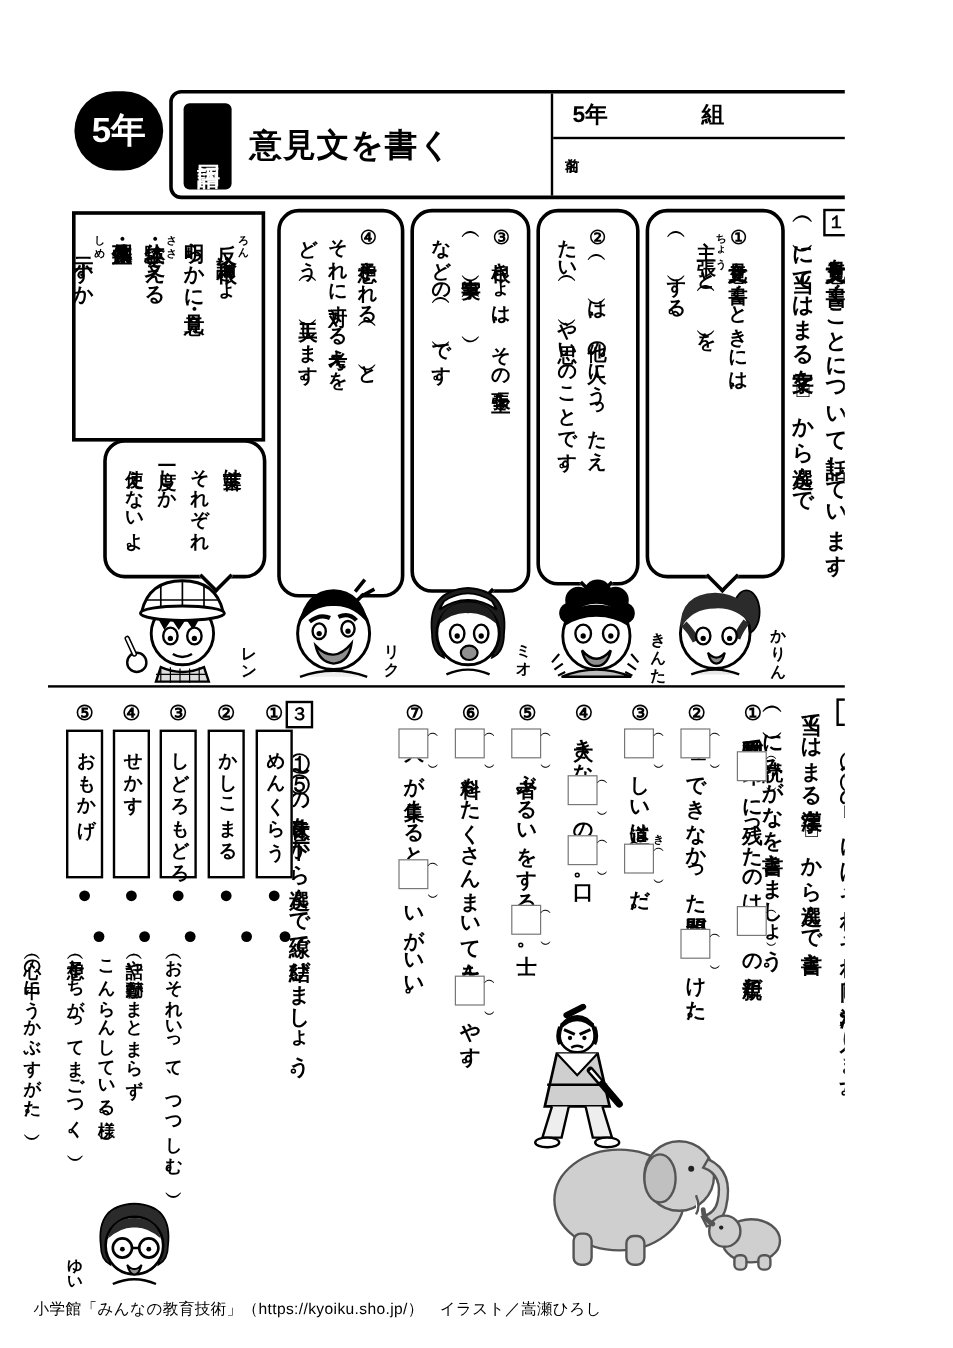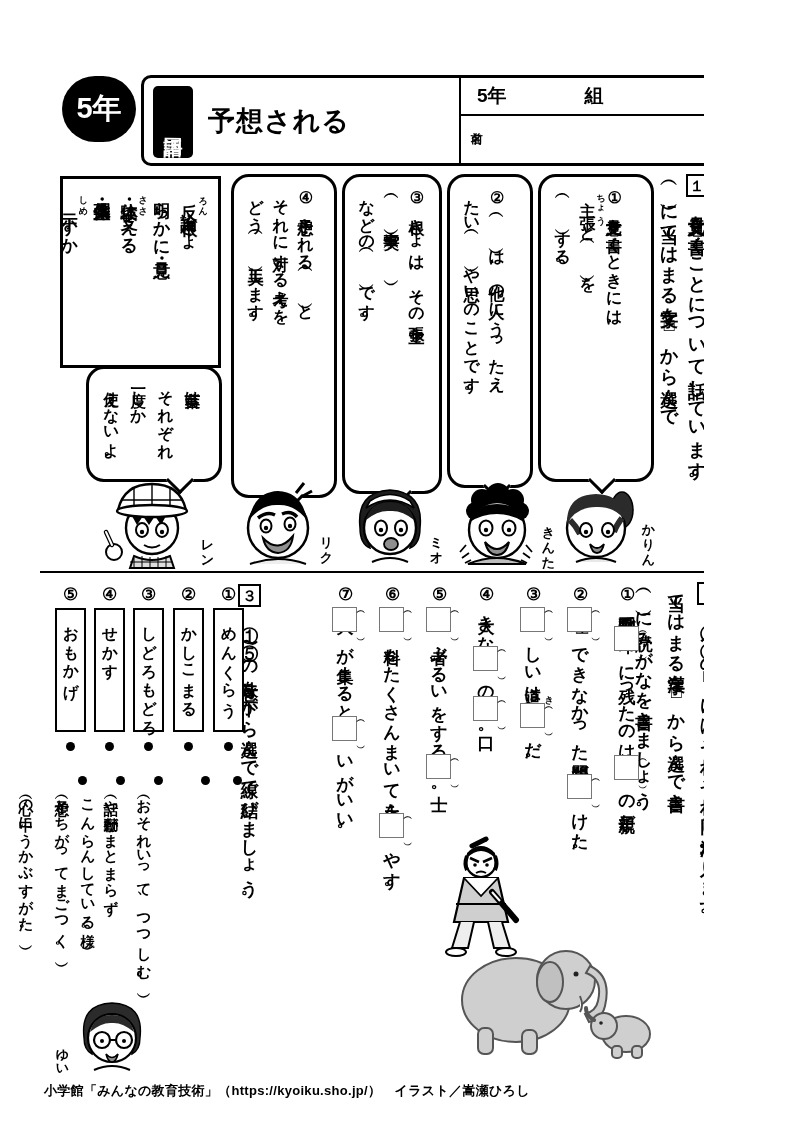--- a/index.html
+++ b/index.html
@@ -65,31 +65,31 @@
 
   
   .w3num{position:absolute;width:31px;text-align:center;font-size:17px;top:584px}
   .w3box{position:absolute;top:608px;width:31px;height:124px;border:2.3px solid #000;background:#fff;
          display:flex;justify-content:center}
   .w3box span{writing-mode:vertical-rl;text-orientation:upright;font-size:15.5px;padding-top:6px;letter-spacing:1px}
   .dot{position:absolute;width:9px;height:9px;border-radius:50%;background:#000}
   .meaning{position:absolute;top:790px;height:250px;writing-mode:vertical-rl;text-orientation:mixed;
            white-space:pre-line;font-size:14.5px;line-height:1.6}
 
-  .footer{left:44px;top:1082px;font-size:13px;font-weight:700;letter-spacing:0.3px}
+  .footer{left:28px;top:1082px;font-size:13px;font-weight:400;letter-spacing:0.3px}
 </style>
 </head>
 <body>
 
 <div class="sheet">
 
   <div class="abs badge">5年</div>
   <div class="abs hbox">
     <div class="subject v">国語</div>
-    <div class="title">予想される</div>
+    <div class="title">意見文を書く</div>
     <div class="nameArea">
       <div class="rowTop">
         <span>5年</span>
         <span class="kumi">組</span>
       </div>
       <div class="nameLbl">名前</div>
     </div>
   </div>
 
   <div class="abs instr" id="s1-instr">

